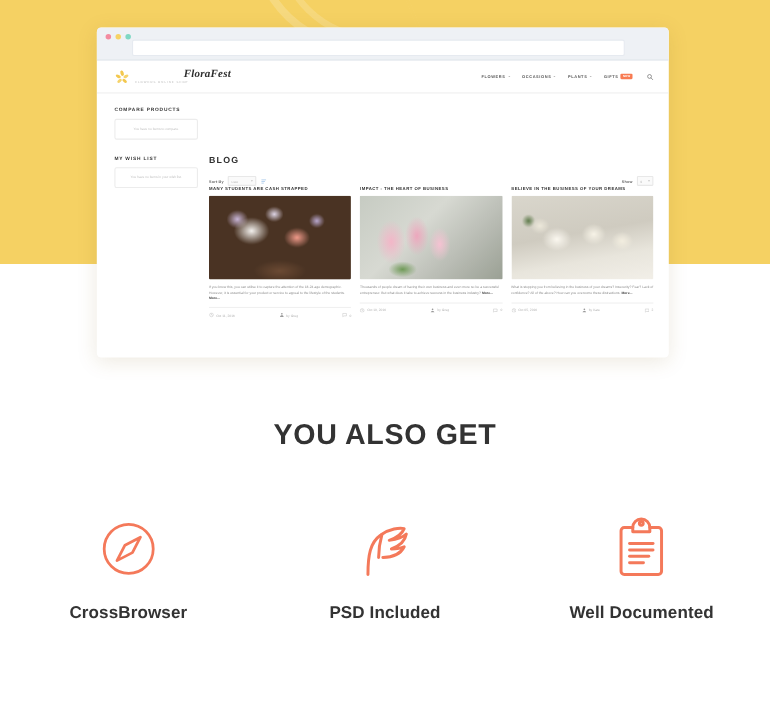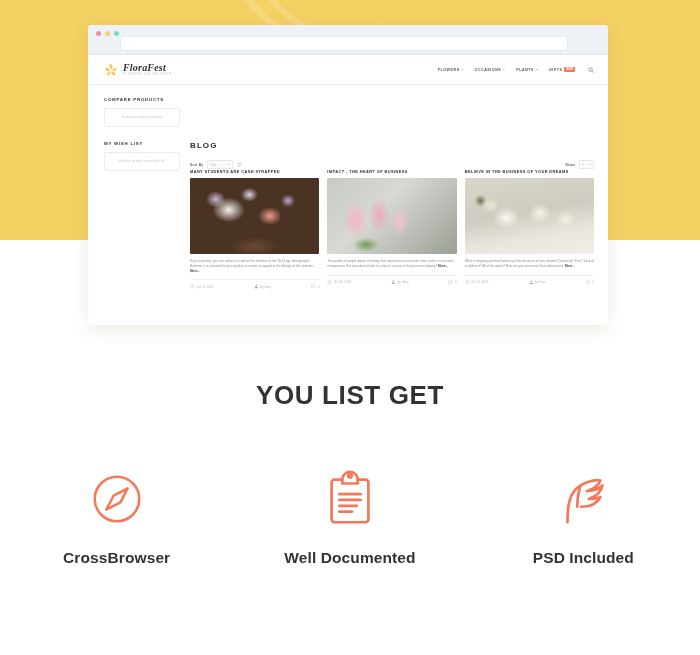--- a/index.html
+++ b/index.html
@@ -84,20 +84,21 @@
   .logo-mark { width: 14px; height: 14px; position: relative; flex: none; }
   .logo-text { line-height: 1; }
   .logo-name {
     font-family: "Liberation Serif", serif;
     font-style: italic;
     font-weight: bold;
     font-size: 10px;
     color: #2e2e2e;
     letter-spacing: 0.2px;
     display: block;
+    margin-left: 44px;
   }
   .logo-tag {
     font-size: 2.6px;
     letter-spacing: 0.9px;
     color: #b9b9b9;
     display: block;
     margin-top: 1px;
   }
   .main-nav {
     margin-left: auto;
@@ -526,53 +527,53 @@
             </span>
           </div>
         </article>
 
       </div>
     </main>
   </div>
 </div>
 
 <section class="also-get">
-  <h2 class="also-title">YOU LIST GET</h2>
+  <h2 class="also-title">YOU ALSO GET</h2>
 
   <div class="features">
 
     <div class="feature">
       <div class="feature-icon">
         <svg width="62" height="62" viewBox="0 0 64 64" fill="none" stroke="#f4795a" stroke-width="2.6">
           <circle cx="32" cy="32" r="23"></circle>
           <path d="M43 21 L35.5 35.5 L21 43 L28.5 28.5 Z" stroke-linejoin="round"></path>
         </svg>
       </div>
       <div class="feature-label">CrossBrowser</div>
+    </div>
+
+    <div class="feature">
+      <div class="feature-icon">
+        <svg width="62" height="62" viewBox="0 0 64 64" fill="none" stroke="#f4795a" stroke-width="2.8" stroke-linecap="round" stroke-linejoin="round">
+          <path d="M16 56 C16 38 18 26 28 19 C36 13 46 12 50 13 C48 18 42 22 36 24 C44 23 50 20 52 18 C51 24 46 29 38 32 C44 32 48 31 50 30 C47 36 40 40 30 40"></path>
+          <path d="M29 19 C27 26 26 32 26 40"></path>
+        </svg>
+      </div>
+      <div class="feature-label">PSD Included</div>
     </div>
 
     <div class="feature">
       <div class="feature-icon">
         <svg width="62" height="62" viewBox="0 0 64 64" fill="none" stroke="#f4795a" stroke-width="2.8" stroke-linecap="round" stroke-linejoin="round">
           <path d="M24 12 H16 a3 3 0 0 0 -3 3 V53 a3 3 0 0 0 3 3 H48 a3 3 0 0 0 3 -3 V15 a3 3 0 0 0 -3 -3 H40"></path>
           <path d="M24 12 a8 8 0 0 1 16 0 v4 H24 Z"></path>
           <circle cx="32" cy="8" r="1.8"></circle>
           <line x1="21" y1="27" x2="43" y2="27"></line>
           <line x1="21" y1="33" x2="43" y2="33"></line>
           <line x1="21" y1="39" x2="39" y2="39"></line>
           <line x1="21" y1="45" x2="34" y2="45"></line>
         </svg>
       </div>
       <div class="feature-label">Well Documented</div>
     </div>
 
-    <div class="feature">
-      <div class="feature-icon">
-        <svg width="62" height="62" viewBox="0 0 64 64" fill="none" stroke="#f4795a" stroke-width="2.8" stroke-linecap="round" stroke-linejoin="round">
-          <path d="M16 56 C16 38 18 26 28 19 C36 13 46 12 50 13 C48 18 42 22 36 24 C44 23 50 20 52 18 C51 24 46 29 38 32 C44 32 48 31 50 30 C47 36 40 40 30 40"></path>
-          <path d="M29 19 C27 26 26 32 26 40"></path>
-        </svg>
-      </div>
-      <div class="feature-label">PSD Included</div>
-    </div>
-
   </div>
 </section>
 
 </body></html>

